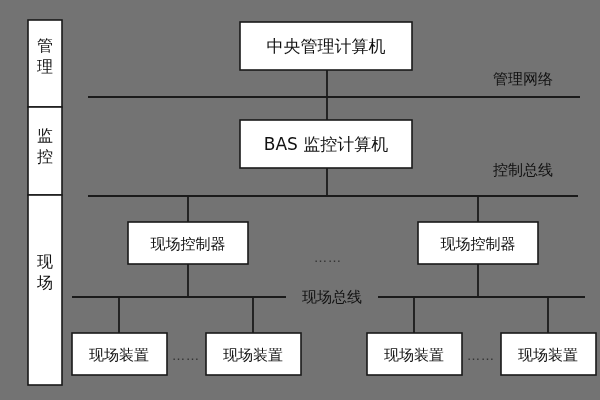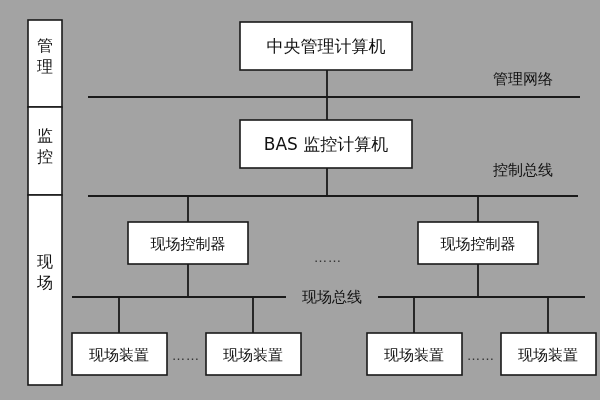--- a/index.html
+++ b/index.html
@@ -7,21 +7,21 @@
     padding: 0;
     background: #ffffff;
   }
   body {
     font-family: "DejaVu Sans", "Liberation Sans", sans-serif;
   }
   #diagram-root {
     position: relative;
     width: 600px;
     height: 400px;
-    background: #a3a3a3;
+    background: #737373;
     overflow: hidden;
   }
   svg.diagram-canvas {
     position: absolute;
     left: 0;
     top: 0;
     width: 600px;
     height: 400px;
   }
   .box-rect {

